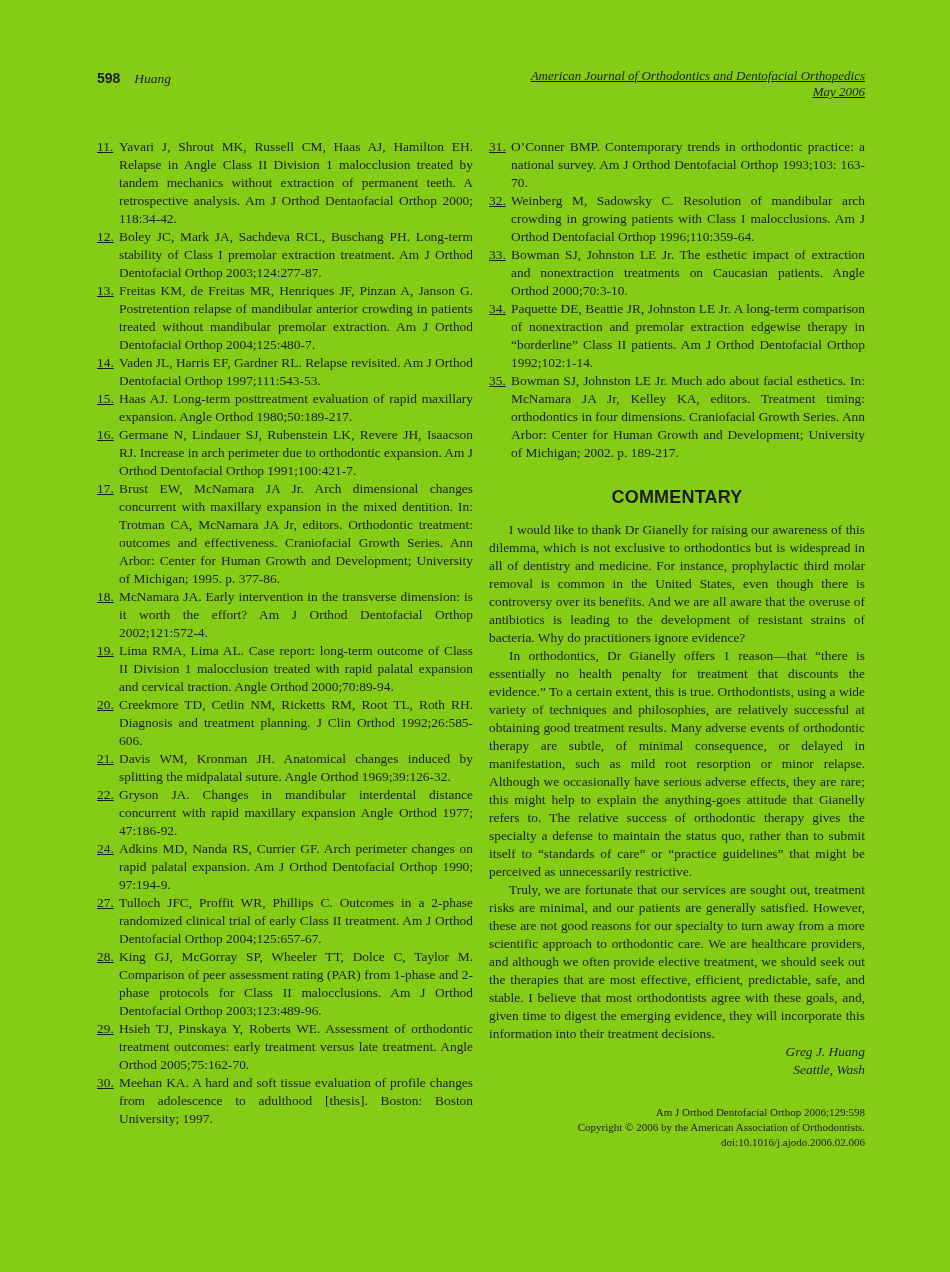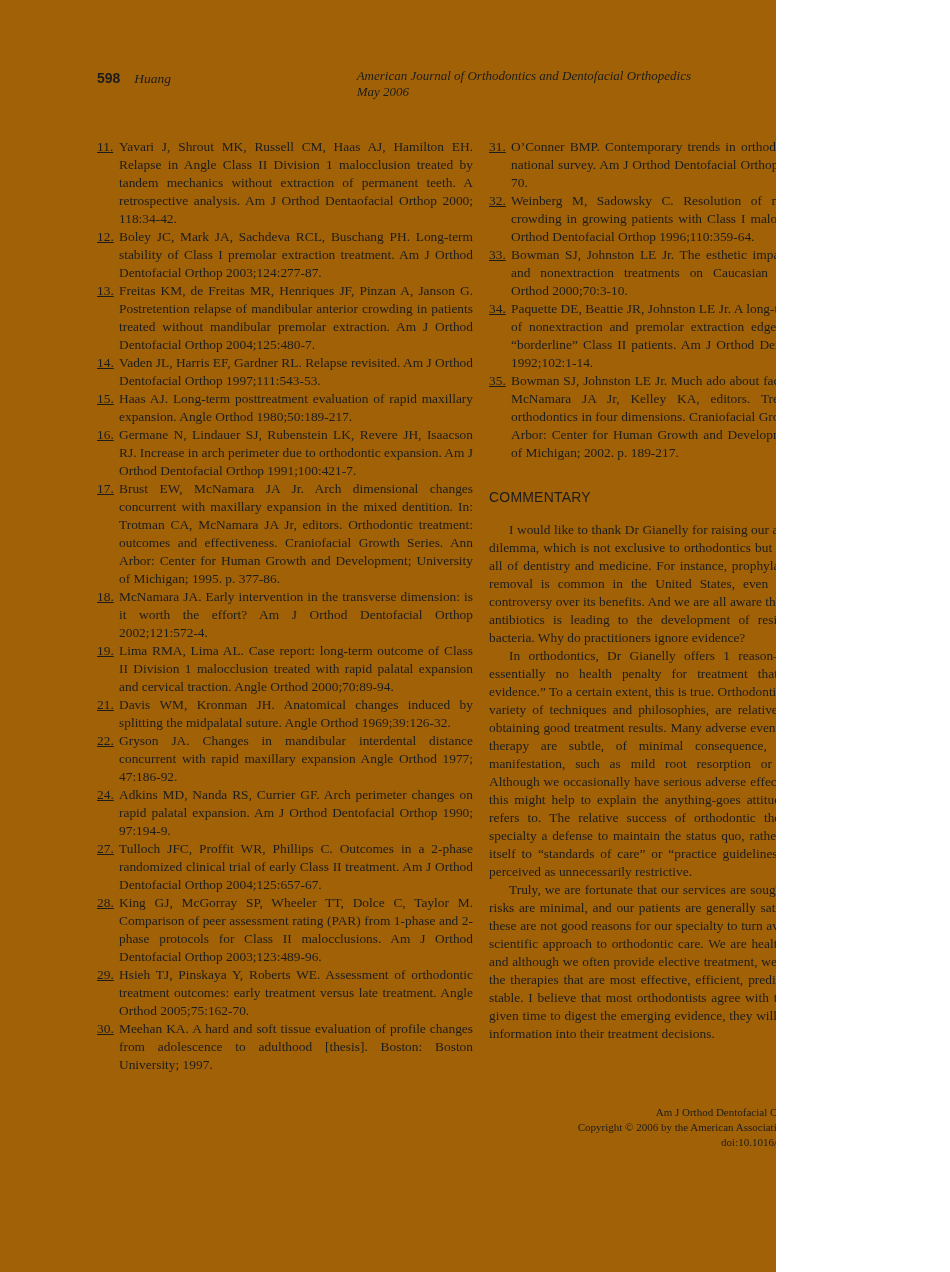--- a/index.html
+++ b/index.html
@@ -9,24 +9,24 @@
   }
   body {
     width: 950px;
     height: 1272px;
     font-family: "Liberation Serif", serif;
     color: #1c1c1c;
     -webkit-font-smoothing: antialiased;
   }
   .page {
     box-sizing: border-box;
-    width: 776px;
+    width: 950px;
     height: 1272px;
     padding: 68px 85px 20px 97px;
-    background: #a16207;
+    background: #84cc16;
     overflow: hidden;
   }
   
   .page-header {
     display: flex;
     justify-content: space-between;
     align-items: flex-start;
   }
   .header-left {
     white-space: nowrap;
@@ -36,23 +36,25 @@
     font-family: "Liberation Sans", sans-serif;
     font-weight: 700;
     font-size: 14px;
   }
   .running-author {
     font-style: italic;
     font-size: 13.5px;
     margin-left: 10px;
   }
   .header-right {
+    text-align: right;
     font-style: italic;
     font-size: 13px;
     line-height: 16px;
+    text-decoration: underline;
   }
   
   .columns {
     display: flex;
     gap: 16px;
     margin-top: 38px;
   }
   .col {
     width: 376px;
     flex: 0 0 376px;
@@ -69,25 +71,25 @@
   }
   .ref-num {
     position: absolute;
     left: 0;
     top: 0;
     text-decoration: underline;
   }
   
   .commentary-heading {
     font-family: "Liberation Sans", sans-serif;
-    font-weight: 400;
-    font-size: 14px;
+    font-weight: 700;
+    font-size: 18px;
     letter-spacing: 0.2px;
     margin: 26px 0 15px 0;
-    text-align: left;
+    text-align: center;
   }
   .commentary-para {
     margin: 0;
     text-indent: 20px;
   }
   .signature {
     text-align: right;
     font-style: italic;
     font-size: 13.4px;
     line-height: 18px;
@@ -150,20 +152,23 @@
           </div>
 
           <div class="ref">
             <span class="ref-num">18.</span><span>McNamara JA. Early intervention in the transverse dimension: is it worth the effort? Am J Orthod Dentofacial Orthop 2002;121:572-4.</span>
           </div>
 
           <div class="ref">
             <span class="ref-num">19.</span><span>Lima RMA, Lima AL. Case report: long-term outcome of Class II Division 1 malocclusion treated with rapid palatal expansion and cervical traction. Angle Orthod 2000;70:89-94.</span>
           </div>
 
+          <div class="ref">
+            <span class="ref-num">20.</span><span>Creekmore TD, Cetlin NM, Ricketts RM, Root TL, Roth RH. Diagnosis and treatment planning. J Clin Orthod 1992;26:585-606.</span>
+          </div>
 
           <div class="ref">
             <span class="ref-num">21.</span><span>Davis WM, Kronman JH. Anatomical changes induced by splitting the midpalatal suture. Angle Orthod 1969;39:126-32.</span>
           </div>
 
           <div class="ref">
             <span class="ref-num">22.</span><span>Gryson JA. Changes in mandibular interdental distance concurrent with rapid maxillary expansion Angle Orthod 1977; 47:186-92.</span>
           </div>
 
 

